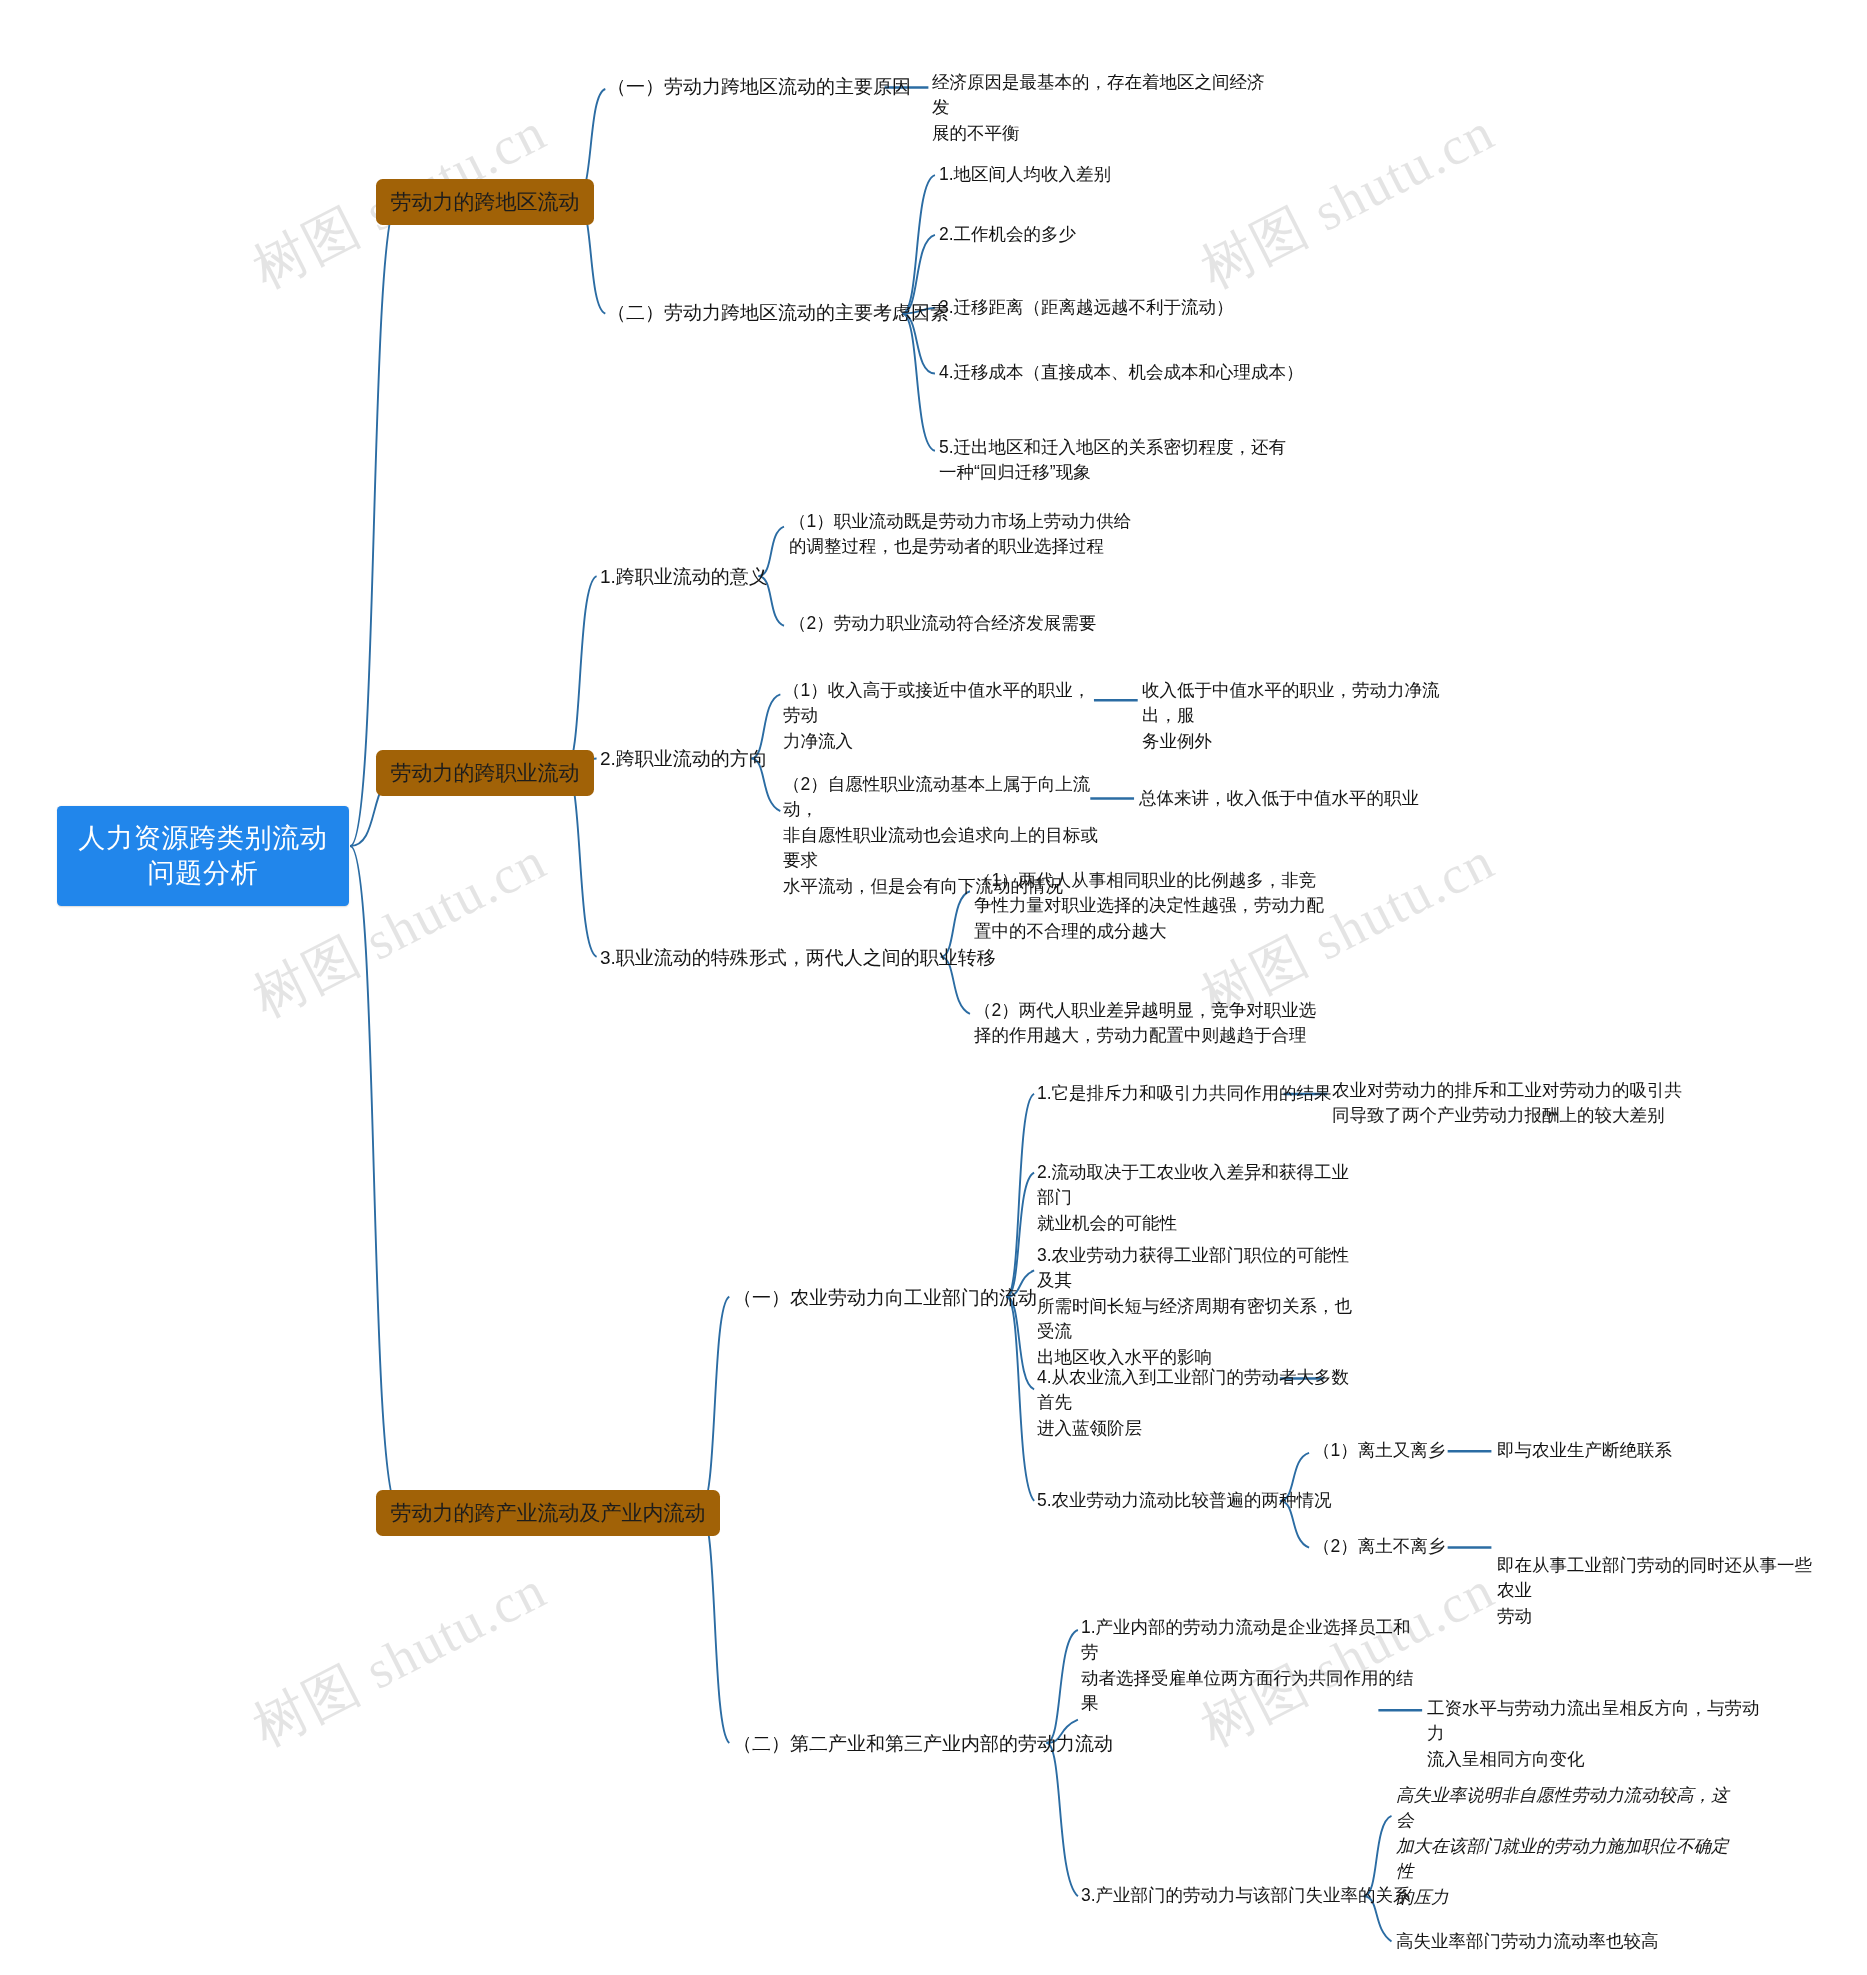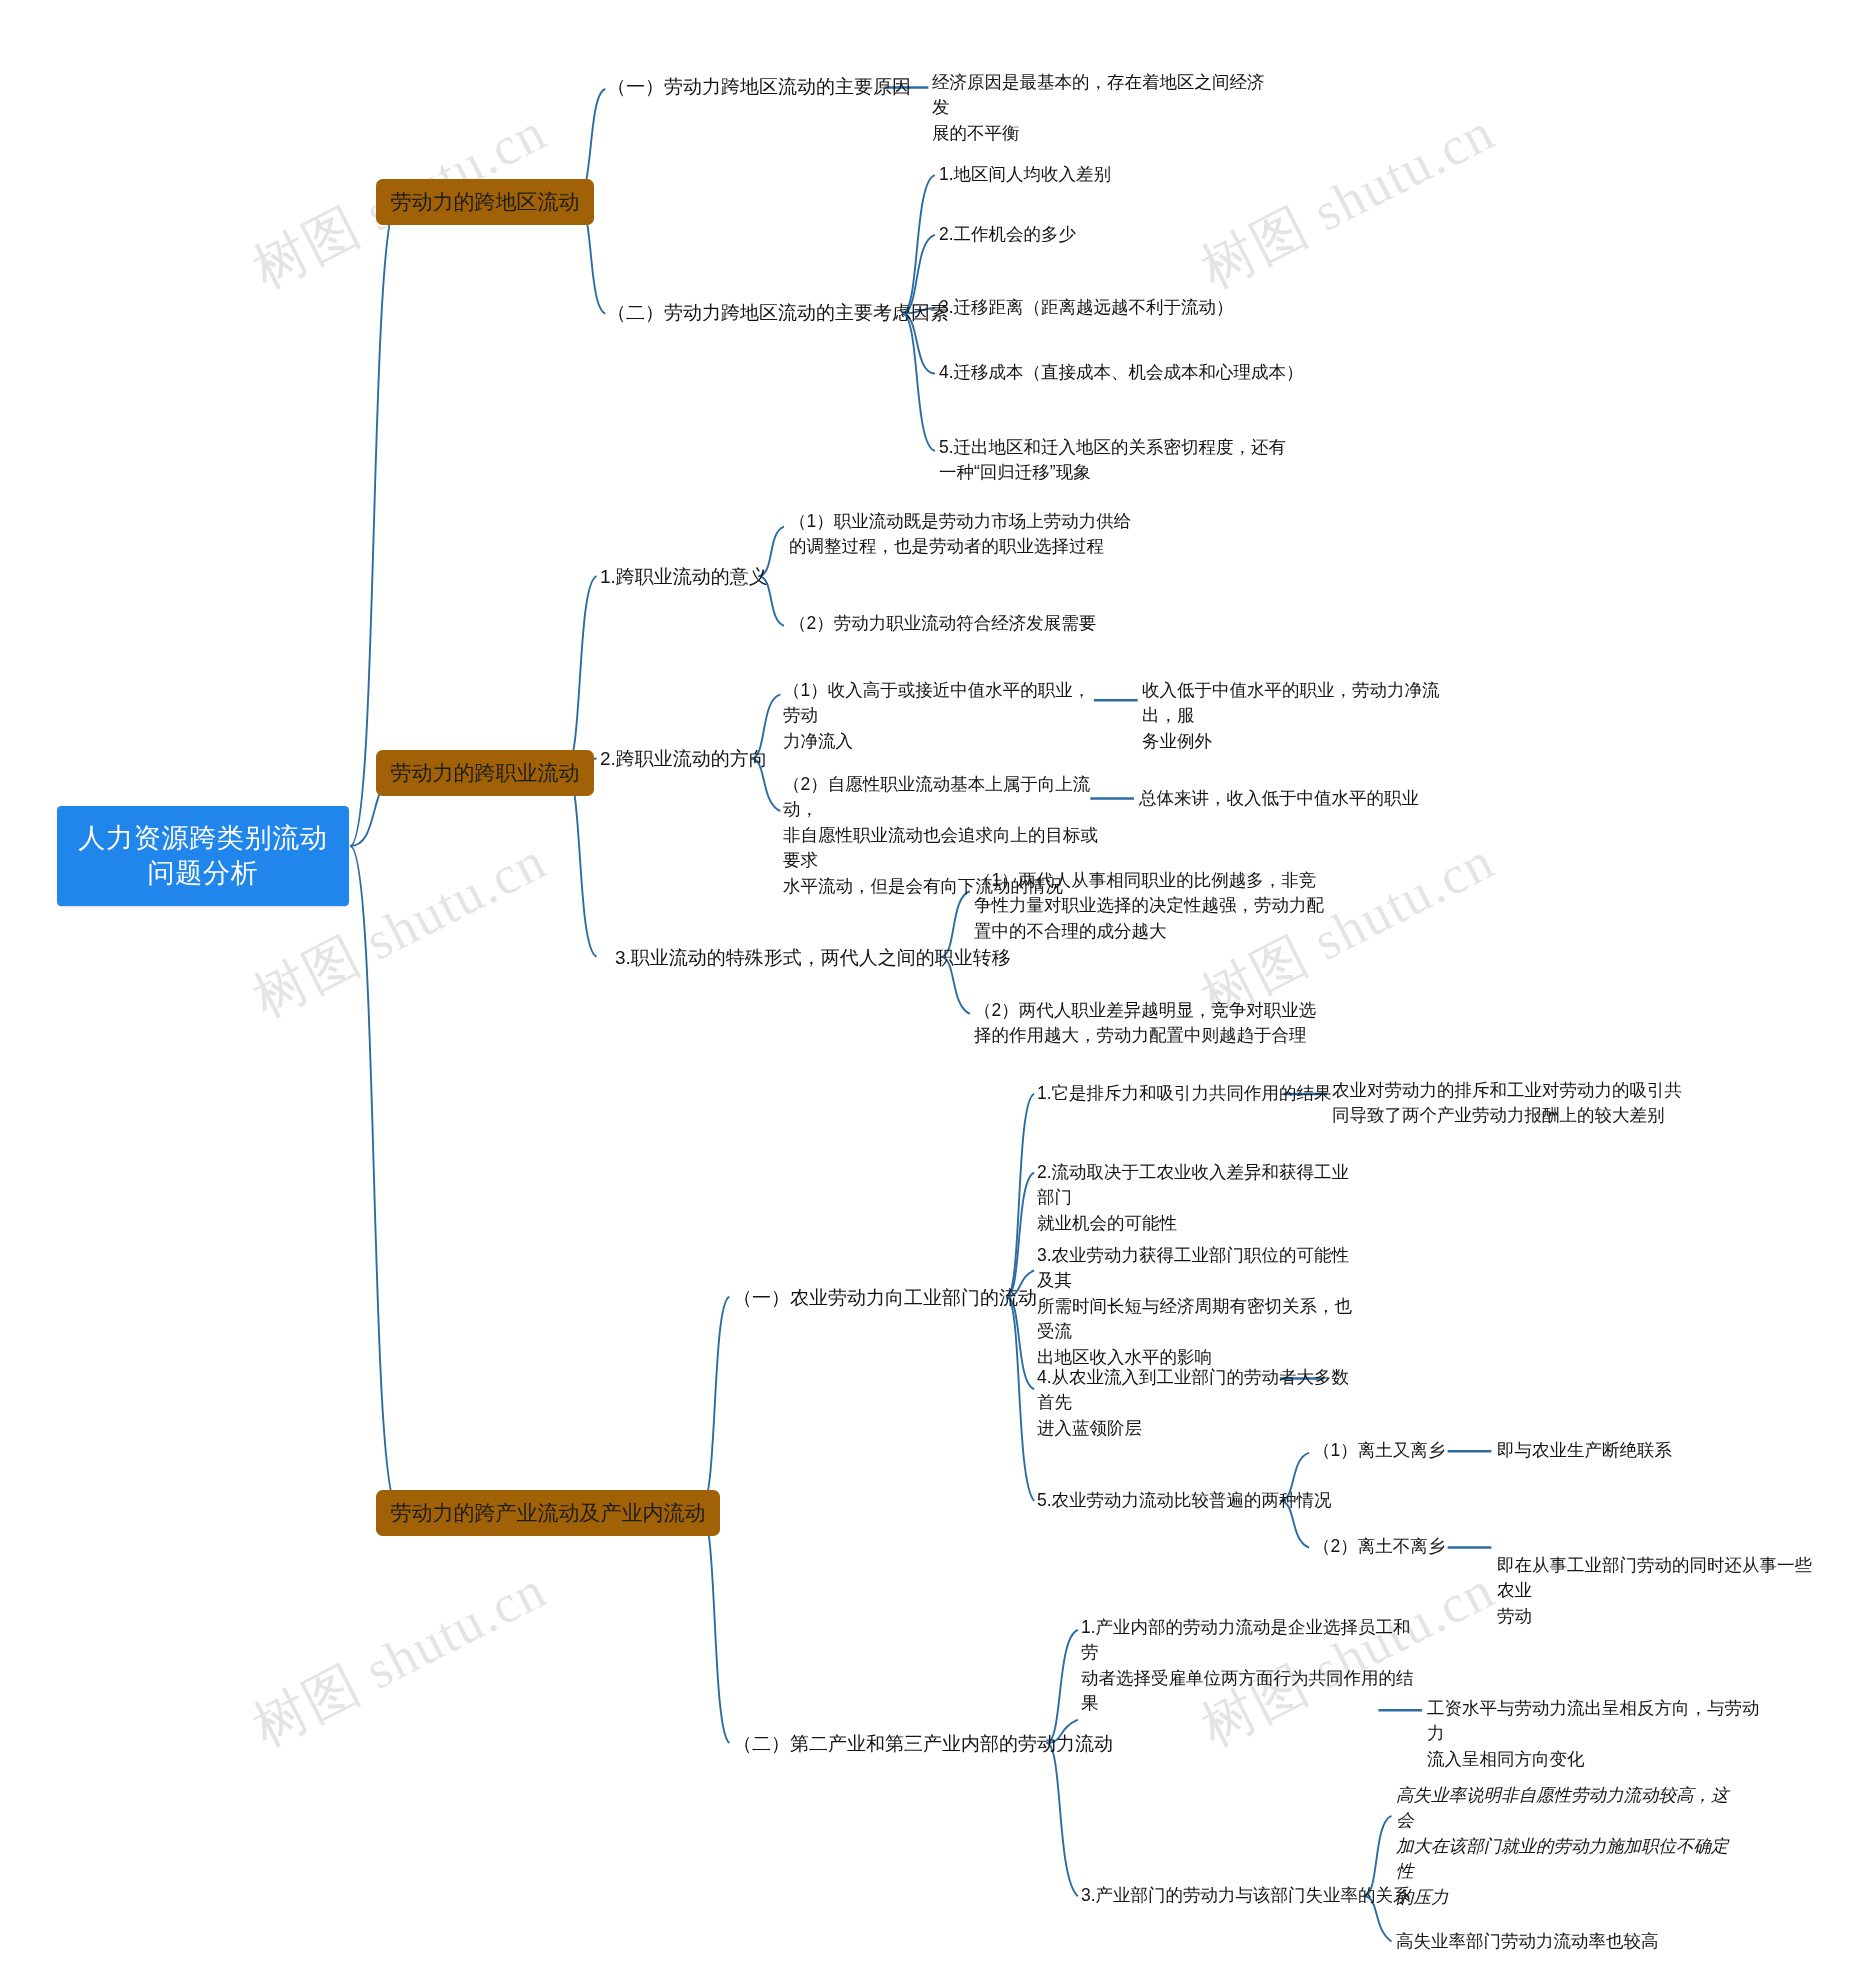--- a/index.html
+++ b/index.html
@@ -136,21 +136,21 @@
   <div class="node lvl2" style="left:600px;top:745px;">2.跨职业流动的方向</div>
   <div class="node lvl3" style="left:783px;top:678px;width:314px;">（1）收入高于或接近中值水平的职业，劳动
 力净流入</div>
   <div class="node lvl4" style="left:1142px;top:678px;width:328px;">收入低于中值水平的职业，劳动力净流出，服
 务业例外</div>
   <div class="node lvl3" style="left:783px;top:772px;width:321px;">（2）自愿性职业流动基本上属于向上流动，
 非自愿性职业流动也会追求向上的目标或要求
 水平流动，但是会有向下流动的情况</div>
   <div class="node lvl4" style="left:1139px;top:786px;">总体来讲，收入低于中值水平的职业</div>
 
-  <div class="node lvl2" style="left:600px;top:944px;margin-left:15px;">3.职业流动的特殊形式，两代人之间的职业转移</div>
+  <div class="node lvl2" style="left:600px;top:944px;">3.职业流动的特殊形式，两代人之间的职业转移</div>
   <div class="node lvl3" style="left:974px;top:868px;width:365px;">（1）两代人从事相同职业的比例越多，非竞
 争性力量对职业选择的决定性越强，劳动力配
 置中的不合理的成分越大</div>
   <div class="node lvl3" style="left:974px;top:998px;width:365px;">（2）两代人职业差异越明显，竞争对职业选
 择的作用越大，劳动力配置中则越趋于合理</div>
 
   <div class="node branch" style="left:376px;top:1490px;">劳动力的跨产业流动及产业内流动</div>
 
   <div class="node lvl2" style="left:733px;top:1284px;">（一）农业劳动力向工业部门的流动</div>
 

